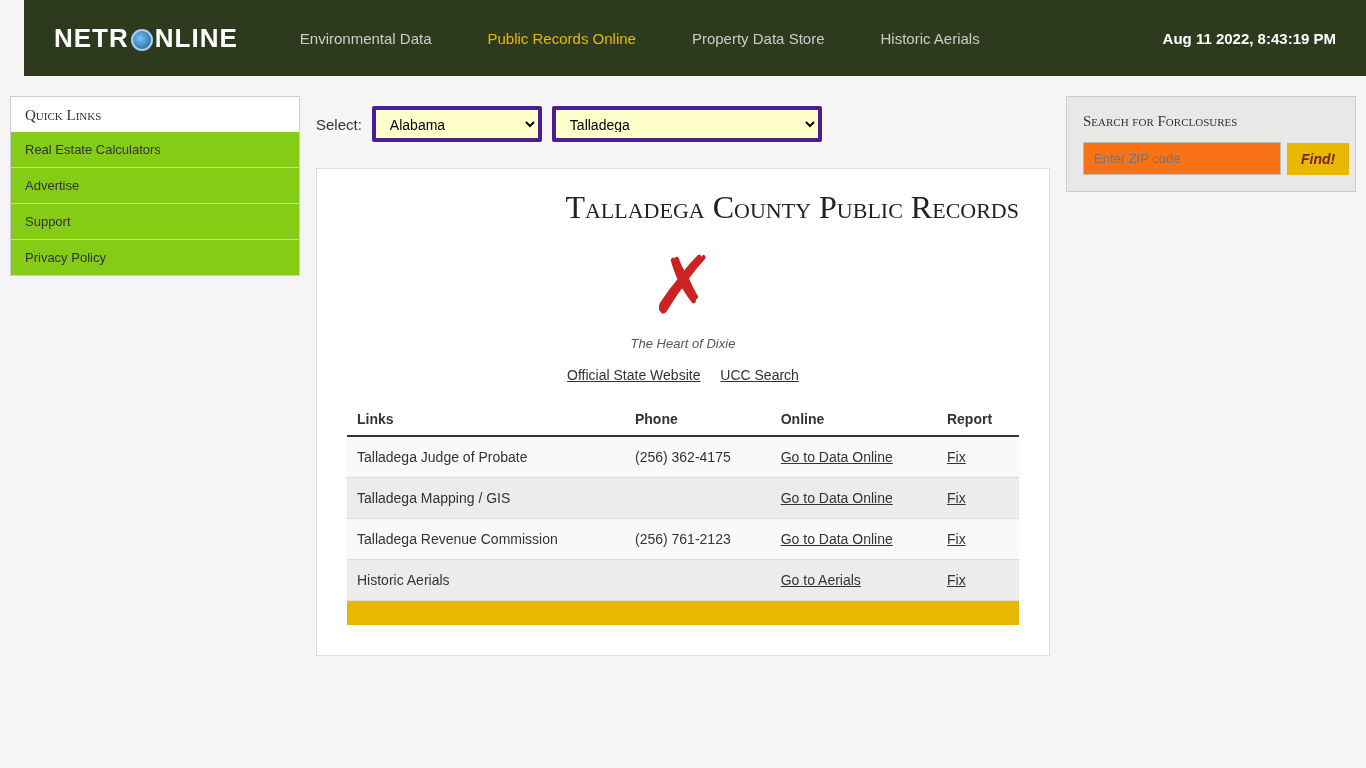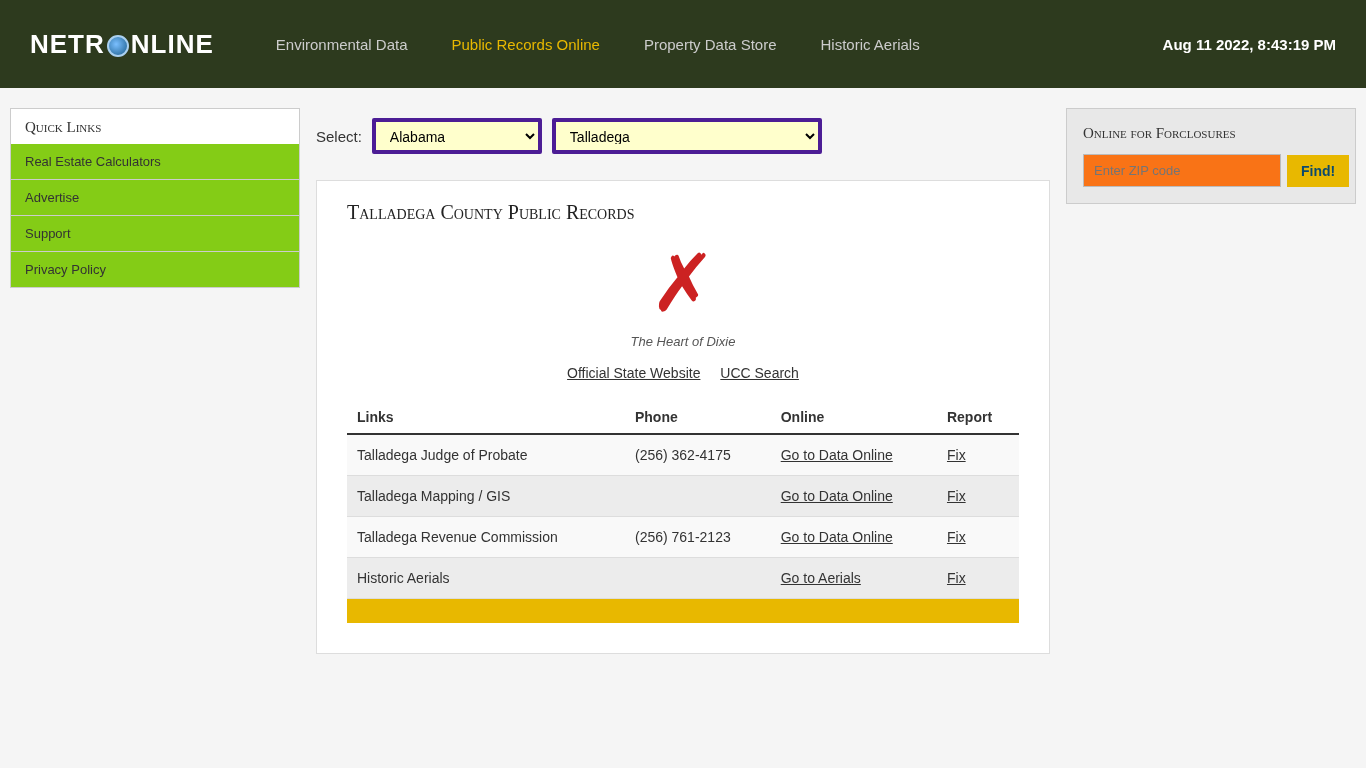--- a/index.html
+++ b/index.html
@@ -4,21 +4,22 @@
   <style>
     * { margin: 0; padding: 0; box-sizing: border-box; }
     body { font-family: Arial, sans-serif; background: #f5f5f5; font-size: 14px; }
 
     
     #header {
       background: #2d3a1e;
       display: flex;
       align-items: center;
       padding: 0 30px;
-      height: 88px;
+      height: 76px;
+      margin-left: 24px;
     }
     #logo-area {
       display: flex;
       align-items: center;
       margin-right: 40px;
     }
     #logo-text {
       color: #fff;
       font-size: 26px;
       font-weight: bold;
@@ -31,21 +32,21 @@
       height: 22px;
       border-radius: 50%;
       background: radial-gradient(circle at 40% 40%, #7abfff, #1a5c8a);
       border: 2px solid #aad0f0;
       vertical-align: middle;
       margin: 0 2px;
     }
     #nav {
       display: flex;
       align-items: center;
-      gap: 0;
+      gap: 12px;
       flex: 1;
     }
     .nav-item {
       color: #ccc;
       font-size: 15px;
       padding: 0 22px;
       cursor: pointer;
       text-decoration: none;
       white-space: nowrap;
     }
@@ -127,23 +128,23 @@
     .county-select { width: 270px; }
 
     
     #county-panel {
       background: #fff;
       border: 1px solid #ddd;
       padding: 20px 30px 30px;
       margin-bottom: 16px;
     }
     #county-title {
-      text-align: left;
+      text-align: right;
       font-family: Georgia, serif;
-      font-size: 20px;
+      font-size: 32px;
       font-variant: small-caps;
       color: #222;
       margin-bottom: 20px;
     }
     #state-icon-area {
       text-align: center;
       margin-bottom: 10px;
     }
     #state-icon {
       font-size: 80px;
@@ -243,21 +244,22 @@
       font-size: 13px;
       background: #f97316;
     }
     #find-btn {
       background: #e8b800;
       border: none;
       padding: 8px 14px;
       font-size: 14px;
       font-weight: bold;
       cursor: pointer;
-      color: #0c4a6e;
+      color: #7f1d1d;
+      font-style: italic;
     }
   </style>
 </head>
 <body>
 
 <div id="header">
   <div id="logo-area">
     <span id="logo-text">
       NETR<span id="logo-globe"></span>NLINE
     </span>
@@ -347,21 +349,21 @@
           </tbody>
       </table>
 
       <div id="yellow-bar"></div>
     </div>
 
   </div>
 
   <div id="right-sidebar">
     <div id="foreclosure-box">
-      <div id="foreclosure-title">Online for Forclosures</div>
+      <div id="foreclosure-title">Search for Forclosures</div>
       <div id="foreclosure-input-row">
         <input type="text" id="zip-input" placeholder="Enter ZIP code" style="">
         <button id="find-btn">Find!</button>
       </div>
     </div>
   </div>
 
 </div>
 
 </body></html>

